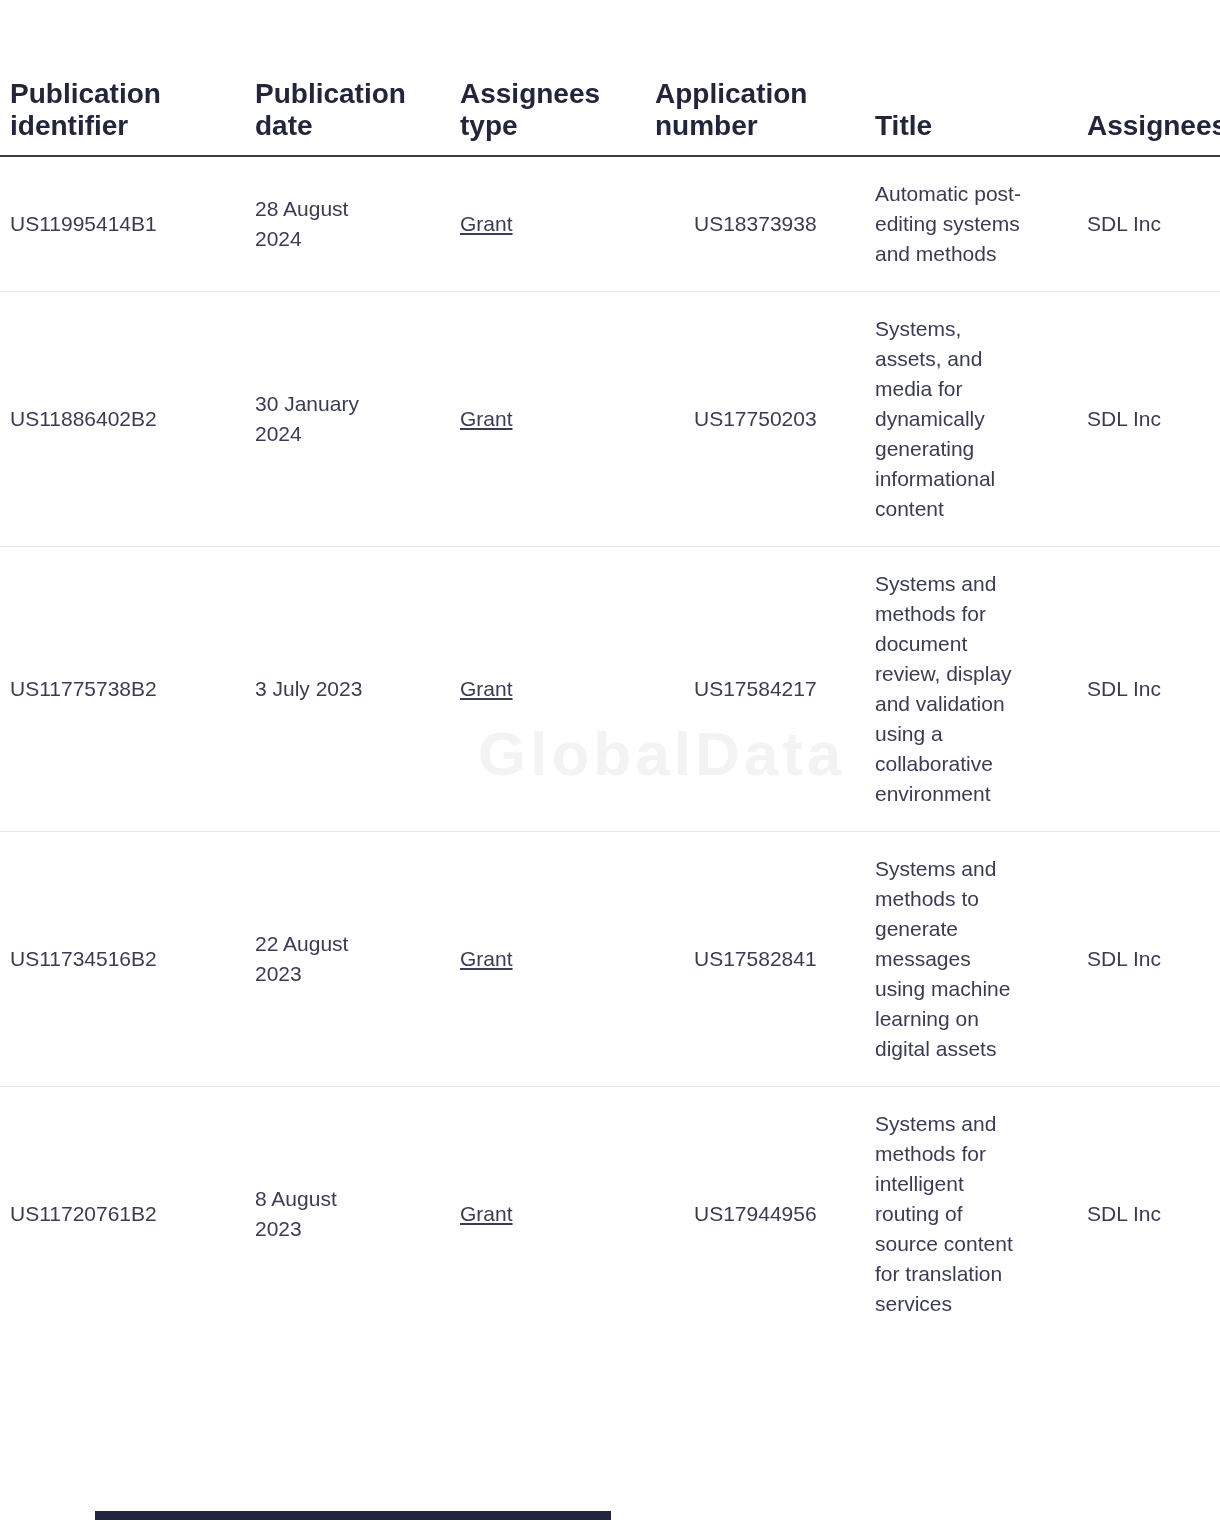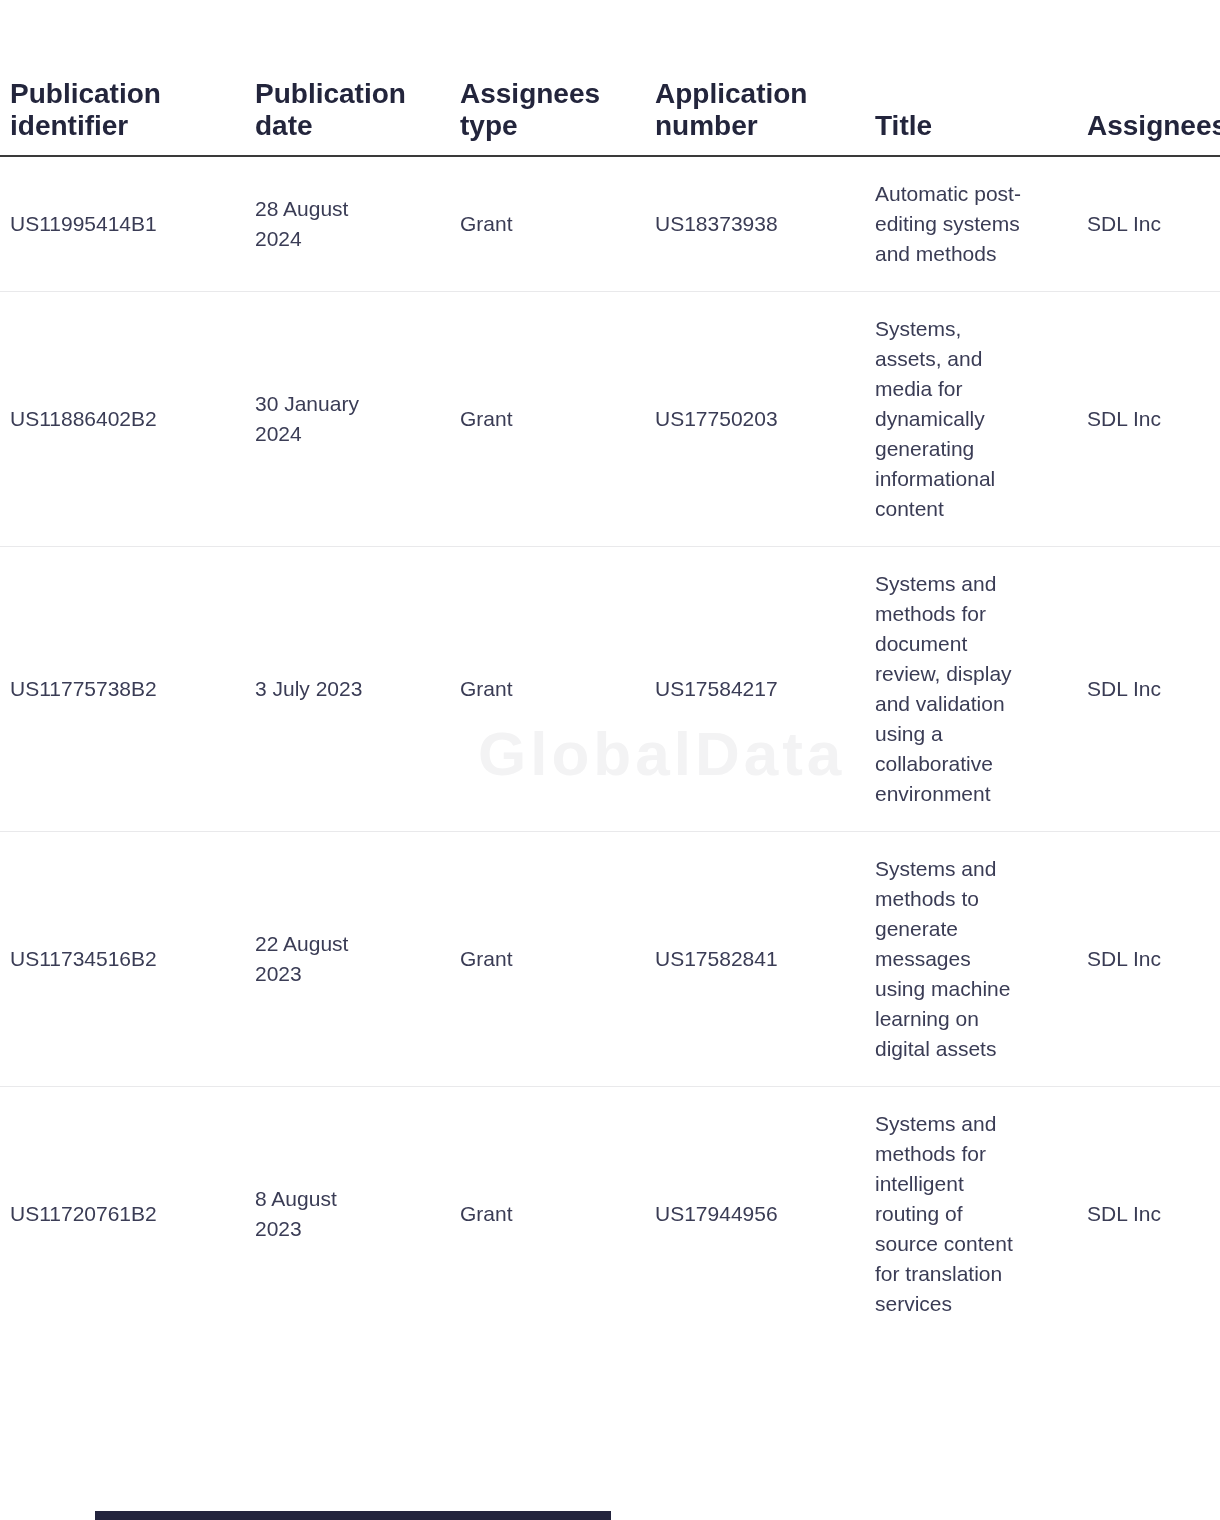--- a/index.html
+++ b/index.html
@@ -50,22 +50,22 @@
     text-align: left;
     vertical-align: middle;
     line-height: 30px;
     padding: 22px 10px;
     border-bottom: 1px solid var(--row-border, #e9e9eb);
   }
   tr:last-child td { border-bottom: none; }
   
   .cw-publication_identifier { max-width: 225px; }
   .cw-publication_date      { max-width: 118px; }
-  .cw-document_type         { max-width: 170px; }
-  .cw-application_number    { max-width: 190px; }
+  .cw-document_type         { max-width: 170px; text-decoration: underline; }
+  .cw-application_number    { max-width: 190px; margin-left: 39px; }
   .cw-title                 { max-width: 148px; }
   .cw-assignees             { max-width: 160px; }
   .bottom-bar {
     position: absolute;
     left: 95px; bottom: 0;
     width: 516px; height: 9px;
     background: var(--bottom-bar, #23243d);
     z-index: 2;
   }
 </style>

